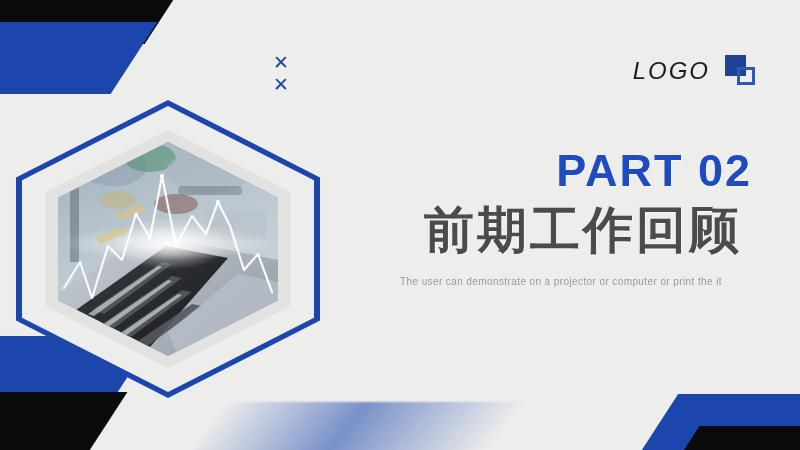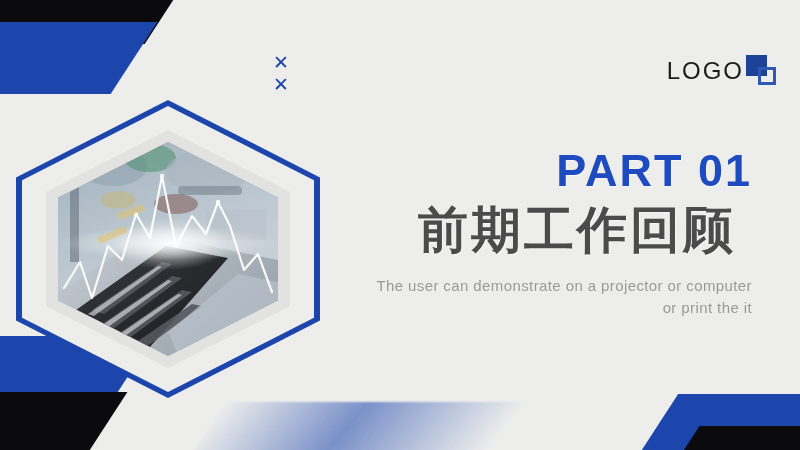--- a/index.html
+++ b/index.html
@@ -144,26 +144,27 @@
     color: #1c46ac;
     font-size: 19px;
     font-weight: 700;
     letter-spacing: 11px;
     line-height: 22px;
   }
 
   
   #logo-block {
     position: absolute;
-    right: 18px;
+    right: 39px;
     top: 50px;
     height: 42px;
     display: flex;
     align-items: center;
-    gap: 2px;
+    gap: 15px;
+    font-style: italic;
   }
   #logo-text {
     font-size: 24px;
     letter-spacing: 2px;
     color: #1c1c1c;
     font-weight: 400;
   }
   #logo-mark {
     position: relative;
     width: 36px;
@@ -204,30 +205,31 @@
     line-height: 1;
     margin: 0 0 10px 0;
     text-shadow: 1px 1px 0 rgba(255,255,255,.55);
   }
   #main-title {
     font-size: 50px;
     font-weight: 700;
     color: #4b4b4b;
     letter-spacing: 3px;
     line-height: 1.08;
-    margin: 0 16px 18px 0;
+    margin: 0 10px 18px 0;
     font-family: "DejaVu Sans", "Liberation Sans", sans-serif;
     text-shadow: 1px 1px 0 rgba(255,255,255,.5);
   }
   .subtitle-line {
-    font-size: 15px;
+    font-size: 10px;
     color: #9a9a9a;
     letter-spacing: .4px;
     line-height: 1.45;
     margin: 0;
+    text-align: center;
   }
 </style>
 </head>
 <body>
 
 <div id="slide">
 
   <div class="ribbon" id="ribbon-tl-black"></div>
   <div class="ribbon" id="ribbon-tl-blue"></div>
   <div class="ribbon" id="ribbon-bl-blue"></div>
@@ -312,18 +314,18 @@
 
   <div id="logo-block">
     <span id="logo-text">LOGO</span>
     <span id="logo-mark">
       <span id="logo-square-filled"></span>
       <span id="logo-square-outline"></span>
     </span>
   </div>
 
   <div id="text-block">
-    <div id="part-label">PART 01</div>
+    <div id="part-label">PART 02</div>
     <div id="main-title">前期工作回顾</div>
     <p class="subtitle-line">The user can demonstrate on a projector or computer or print the it</p>
   </div>
 
 </div>
 
 </body></html>

